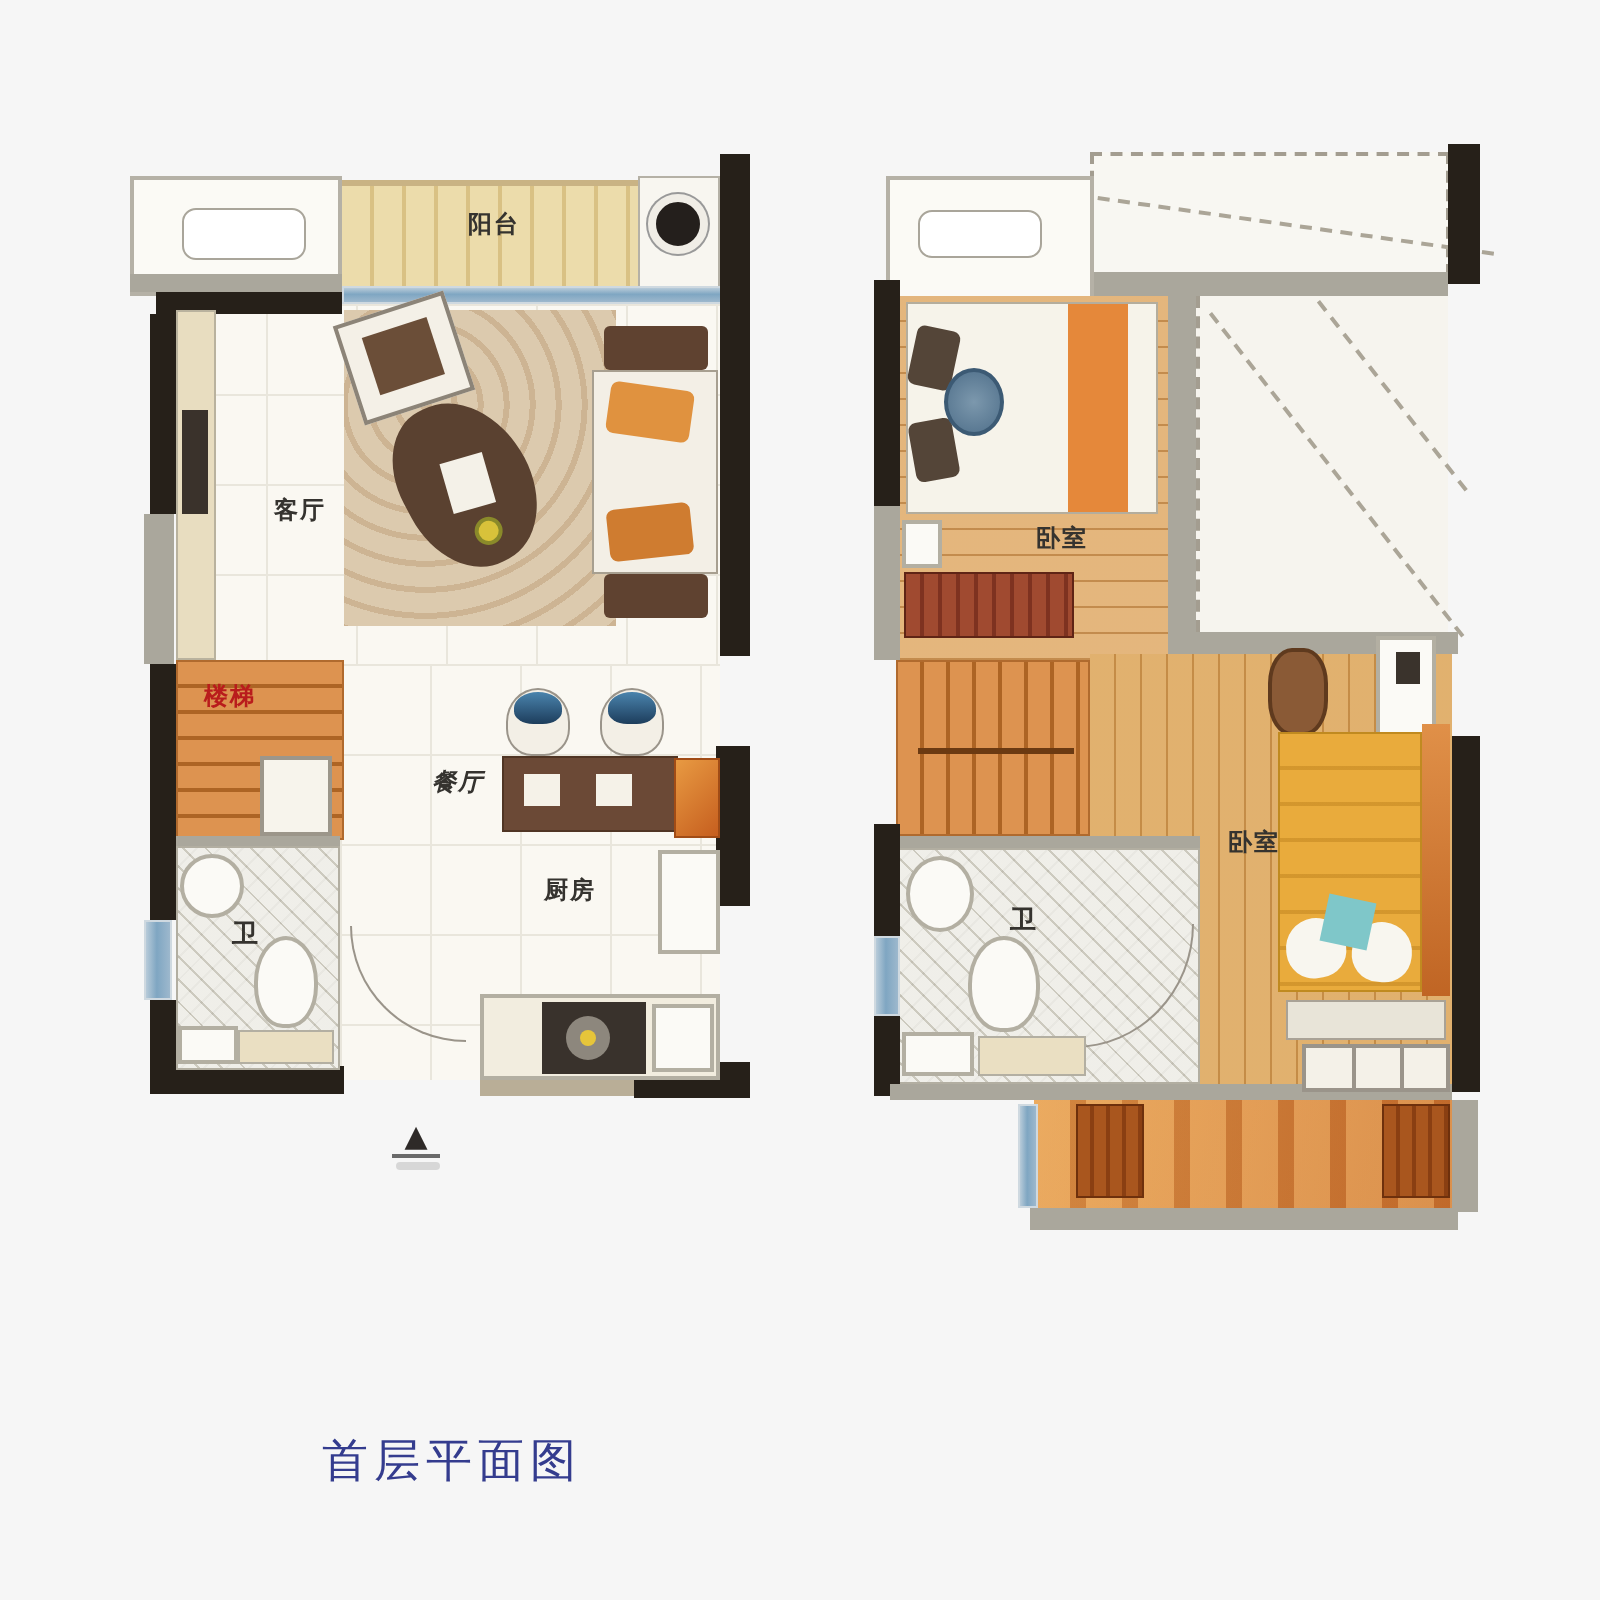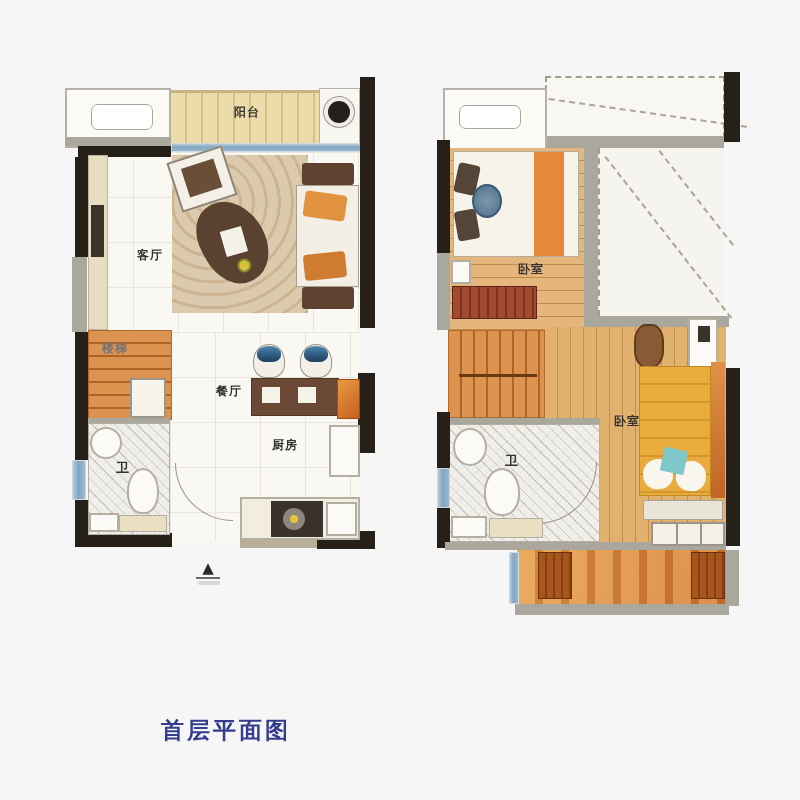--- a/index.html
+++ b/index.html
@@ -27,21 +27,21 @@
     background-image:repeating-linear-gradient(90deg,transparent 0 11px,#ad6424 11px 13px);}
   .balcony{background:repeating-linear-gradient(90deg,#ecdcab 0 14px,#d9c184 14px 16px);
     border-top:3px solid #c9b384;border-bottom:2px solid #c9b384;}
   .blue-win{background:linear-gradient(180deg,#b8cbd9,#7fa6c2 45%,#9db8cd);border:1px solid #cfd9e0;}
   .blue-win-v{background:linear-gradient(90deg,#b8cbd9,#7fa6c2 45%,#9db8cd);border:1px solid #cfd9e0;}
   .whitebox{background:#fbfaf5;border:2px solid #b5b1a6;}
   .fixture{background:#fbfaf6;border:2px solid #b3afa2;}
   .carpet{background-color:#dccaae;
     background-image:repeating-radial-gradient(circle at 30% 30%,#cdb493 0 3px,rgba(205,180,147,0) 3px 13px);}
   .rlabel{font-weight:bold;font-size:12px;color:#35332f;letter-spacing:1px;text-align:center;line-height:1.2;}
-  .caption{font-weight:bold;font-size:23px;color:#343c8e;letter-spacing:3px;text-align:center;}
+  .caption{font-weight:normal;font-size:23px;color:#343c8e;letter-spacing:3px;text-align:center;}
   .arc-bl{border:1.5px solid #9a948a;border-top:none;border-right:none;border-bottom-left-radius:100%;}
   .arc-br{border:1.5px solid #9a948a;border-top:none;border-left:none;border-bottom-right-radius:100%;}
   .dashline{height:0;border-top:2px dashed #aba597;transform-origin:0 0;}
   .striped-red{background:repeating-linear-gradient(90deg,#a04a30 0 7px,#7e3220 7px 9px);border:1px solid #5f2415;}
   .striped-cab{background:repeating-linear-gradient(90deg,#a9561e 0 6px,#8a3f12 6px 8px);border:1px solid #6e300c;}
   .terrace{background:linear-gradient(100deg,#e0984e,#c87030 70%);
     background-image:repeating-linear-gradient(90deg,rgba(255,205,130,.35) 0 18px,rgba(170,85,25,.25) 18px 26px),
                      linear-gradient(100deg,#e0984e,#c87030);}
 </style>
 </head>
@@ -88,21 +88,21 @@
     <div class="a" style="left:231px;top:76px;width:63px;height:150px;">
       <div class="a" style="left:0;top:24px;width:63px;height:102px;background:#f3efe6;border:1px solid #a79f90;"></div>
       <div class="a" style="left:6px;top:2px;width:52px;height:22px;background:#5f4230;border-radius:3px;"></div>
       <div class="a" style="left:6px;top:126px;width:52px;height:22px;background:#5f4230;border-radius:3px;"></div>
       <div class="a" style="left:8px;top:32px;width:42px;height:26px;background:#e0923f;transform:rotate(8deg);border-radius:4px;"></div>
       <div class="a" style="left:8px;top:92px;width:42px;height:26px;background:#cf7c30;transform:rotate(-6deg);border-radius:4px;"></div>
     </div>
     <div class="a rlabel" style="left:55px;top:163px;width:60px;">客厅</div>
 
     <div class="a stairs-h" style="left:23px;top:245px;width:84px;height:90px;"></div>
-    <div class="a rlabel" style="left:26px;top:256px;width:48px;color:#737373;">楼梯</div>
+    <div class="a rlabel" style="left:26px;top:256px;width:48px;color:#b91c1c;">楼梯</div>
     <div class="a" style="left:65px;top:293px;width:36px;height:40px;background:#f7f4ec;border:2px solid #9c968a;"></div>
 
     <div class="a wall-gray" style="left:23px;top:333px;width:82px;height:6px;"></div>
     <div class="a tile" style="left:23px;top:338px;width:82px;height:112px;"></div>
     <div class="a fixture" style="left:25px;top:342px;width:32px;height:32px;border-radius:50%;"></div>
     <div class="a rlabel" style="left:46px;top:375px;width:24px;font-size:13px;">卫</div>
     <div class="a fixture" style="left:62px;top:383px;width:32px;height:46px;border-radius:50% 50% 45% 45%;"></div>
     <div class="a fixture" style="left:24px;top:428px;width:30px;height:19px;"></div>
     <div class="a" style="left:54px;top:430px;width:48px;height:17px;background:#eadfc2;border:1px solid #b3afa2;"></div>
     <div class="a arc-bl" style="left:110px;top:378px;width:58px;height:58px;"></div>
@@ -110,21 +110,21 @@
     <div class="a" style="left:188px;top:259px;width:32px;height:34px;background:#f3efe6;border:1px solid #9a948a;border-radius:50% 50% 40% 40%;">
       <div class="a" style="left:3px;top:1px;width:24px;height:16px;background:linear-gradient(180deg,#4a84ad,#1d3d5c);border-radius:50% 50% 40% 40%;"></div>
     </div>
     <div class="a" style="left:235px;top:259px;width:32px;height:34px;background:#f3efe6;border:1px solid #9a948a;border-radius:50% 50% 40% 40%;">
       <div class="a" style="left:3px;top:1px;width:24px;height:16px;background:linear-gradient(180deg,#4a84ad,#1d3d5c);border-radius:50% 50% 40% 40%;"></div>
     </div>
     <div class="a" style="left:186px;top:293px;width:88px;height:38px;background:#6b4936;border:1px solid #503524;">
       <div class="a" style="left:10px;top:8px;width:18px;height:16px;background:#f5f2e8;"></div>
       <div class="a" style="left:46px;top:8px;width:18px;height:16px;background:#f5f2e8;"></div>
     </div>
-    <div class="a rlabel" style="left:142px;top:299px;width:44px;">餐厅</div>
+    <div class="a rlabel" style="left:142px;top:299px;width:44px;font-style:italic;">餐厅</div>
     <div class="a" style="left:272px;top:294px;width:23px;height:40px;background:linear-gradient(135deg,#e89a42,#c65f1f);border:1px solid #a14c16;"></div>
 
     <div class="a rlabel" style="left:196px;top:353px;width:48px;">厨房</div>
     <div class="a fixture" style="left:264px;top:340px;width:31px;height:52px;"></div>
     <div class="a" style="left:175px;top:412px;width:120px;height:43px;background:#f2eddf;border:2px solid #b3afa2;"></div>
     <div class="a" style="left:206px;top:416px;width:52px;height:36px;background:#39322c;">
       <div class="a" style="left:12px;top:7px;width:22px;height:22px;border-radius:50%;background:#8d877d;"></div>
       <div class="a" style="left:19px;top:14px;width:8px;height:8px;border-radius:50%;background:#e6c53a;"></div>
     </div>
     <div class="a fixture" style="left:261px;top:417px;width:31px;height:34px;"></div>

